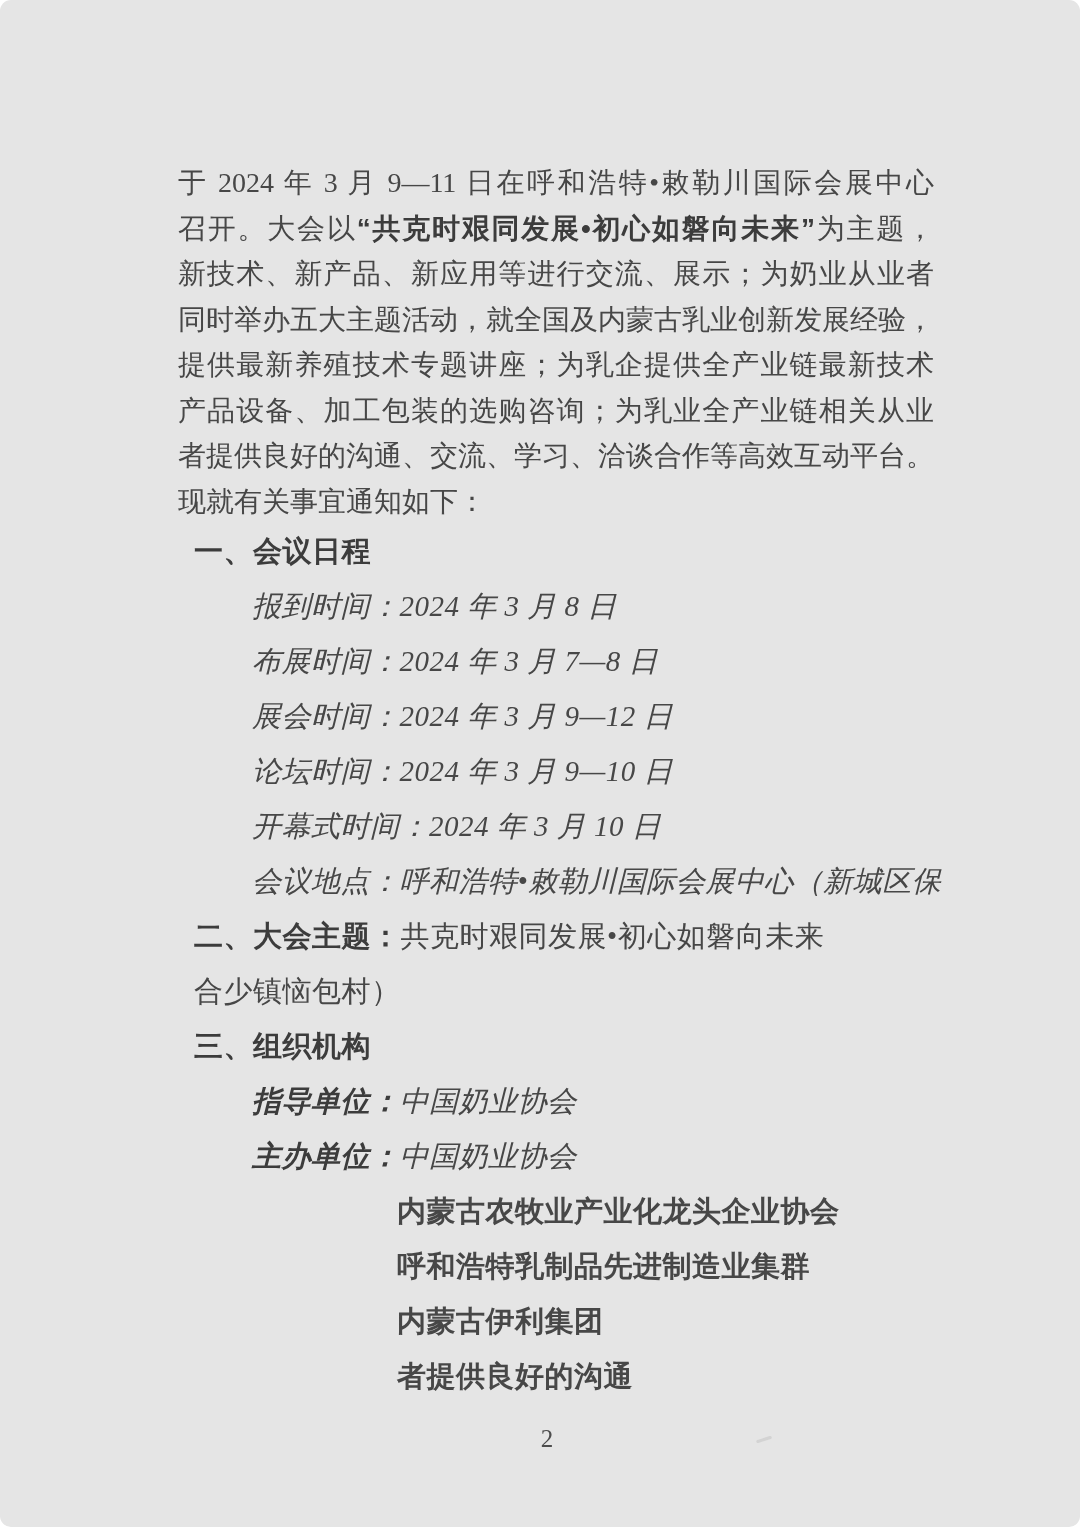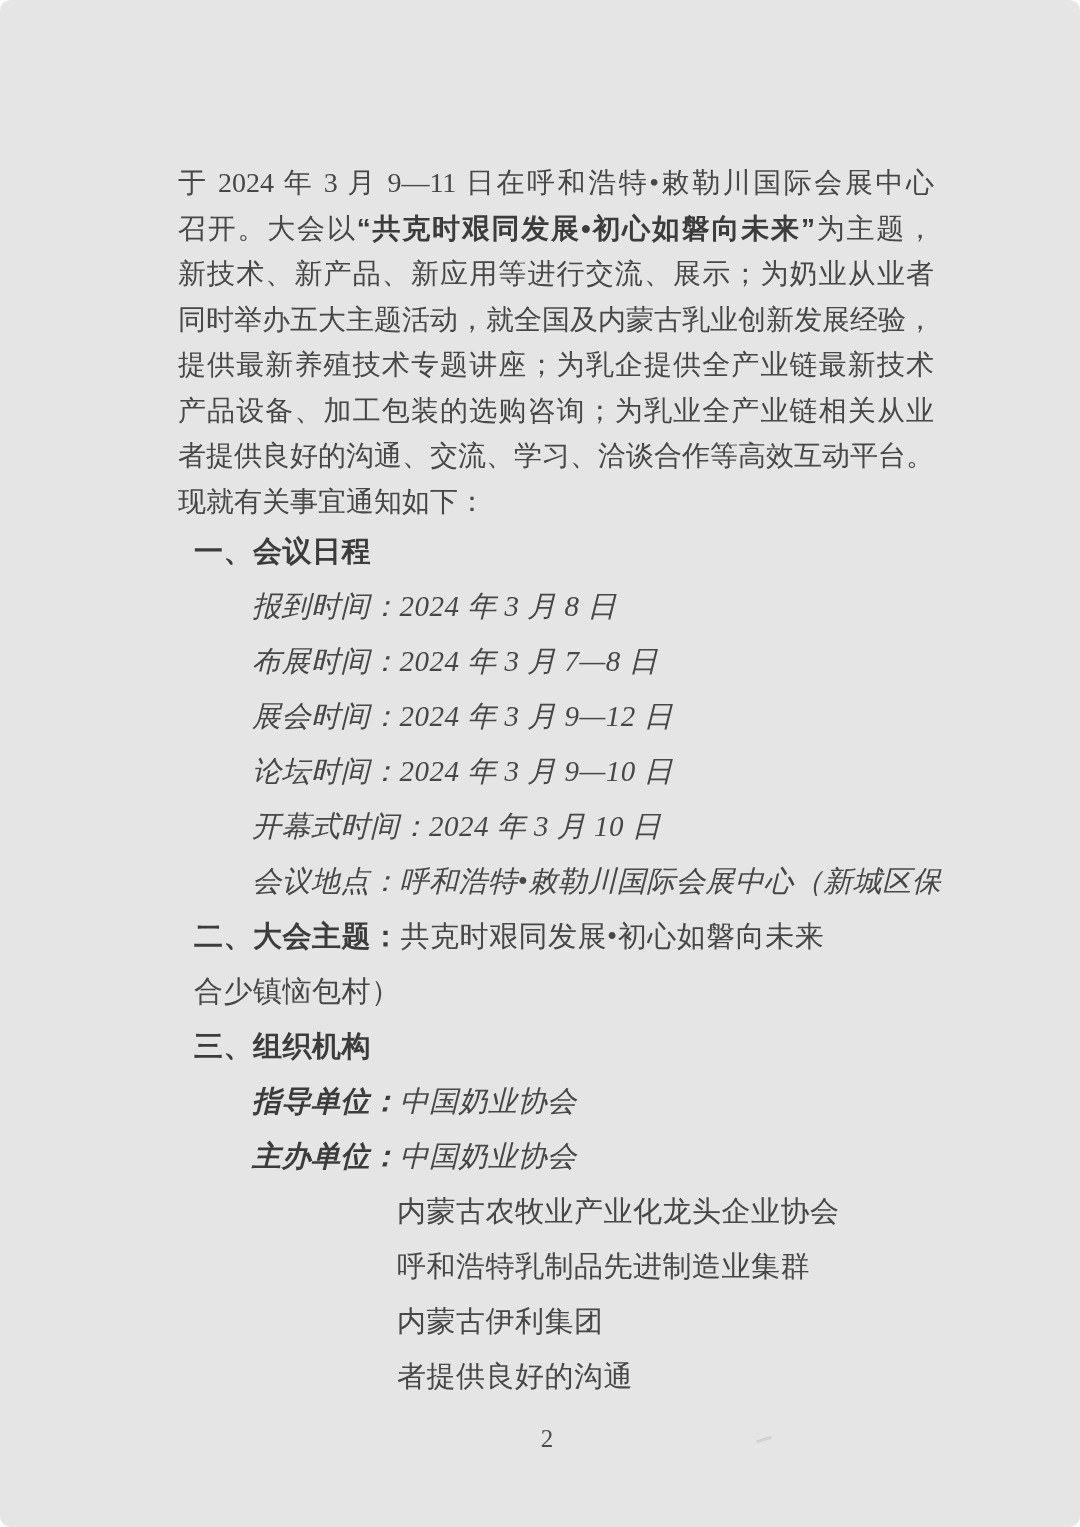--- a/index.html
+++ b/index.html
@@ -47,21 +47,21 @@
     width: 780px;
   }
   .row {
     font-size: 29px;
     line-height: 55px;
     height: 55px;
     white-space: nowrap;
     letter-spacing: 0.5px;
   }
   .indent1 { padding-left: 58px; font-style: italic; }
-  .indent2 { padding-left: 203px; }
+  .indent2 { padding-left: 203px; font-weight: bold; }
   .heading {
     font-family: "Liberation Sans", "DejaVu Sans", sans-serif;
     font-weight: bold;
     color: #3c3c3c;
   }
   
   .page-number {
     position: absolute;
     top: 1424px;
     left: 0;

